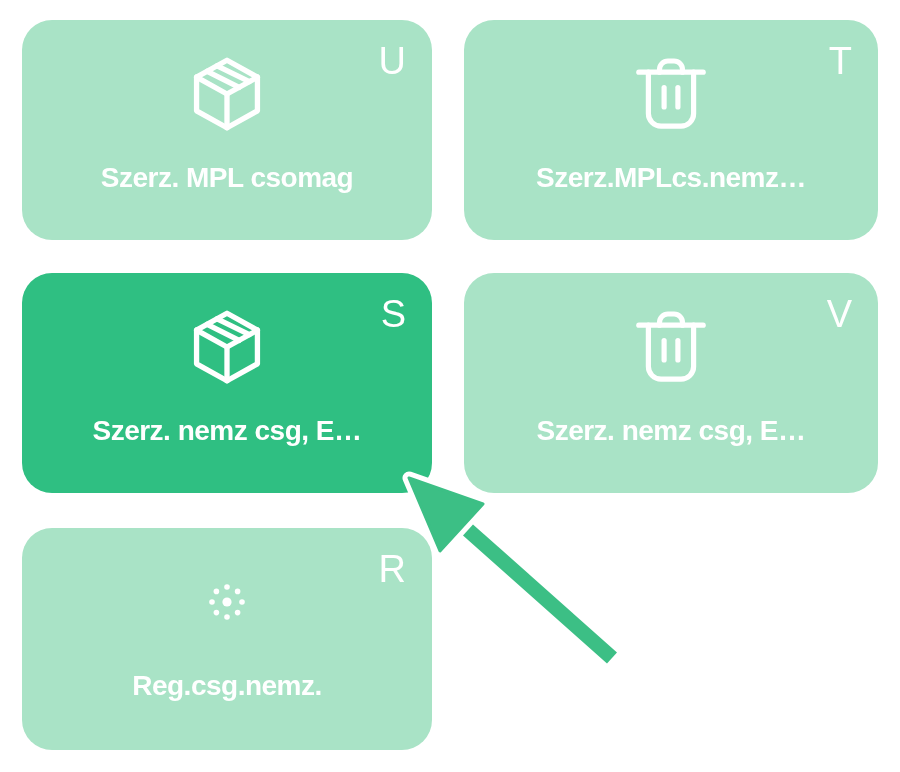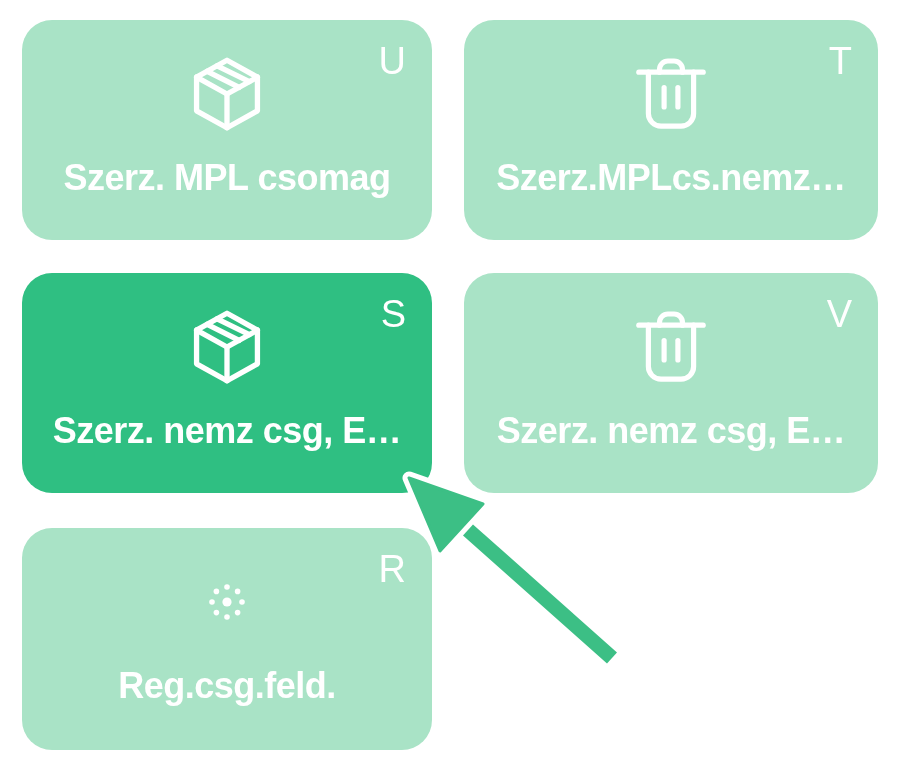--- a/index.html
+++ b/index.html
@@ -19,21 +19,21 @@
     position:absolute;top:22px;right:26px;
     font-size:38px;font-weight:400;line-height:1;color:#ffffff;
     letter-spacing:0;
   }
   .tile-icon{
     position:absolute;left:50%;top:74px;transform:translate(-50%,-50%);
     display:block;line-height:0;
   }
   .tile-label{
     position:absolute;left:0;right:0;top:158px;transform:translateY(-50%);
-    font-size:36px;font-weight:700;letter-spacing:-0.5px;
+    font-size:28px;font-weight:700;letter-spacing:-0.5px;
     white-space:nowrap;color:#ffffff;
   }
   .arrow-overlay{position:absolute;left:0;top:0;pointer-events:none;}
 </style>
 </head>
 <body>
 
 <main class="grid">
 
   <button class="tile" style="left:22px;top:20px;width:410px;height:220px;">
@@ -100,21 +100,21 @@
         <circle cx="20" cy="5" r="2.8"></circle>
         <circle cx="30.6" cy="9.4" r="2.8"></circle>
         <circle cx="35" cy="20" r="2.8"></circle>
         <circle cx="30.6" cy="30.6" r="2.8"></circle>
         <circle cx="20" cy="35" r="2.8"></circle>
         <circle cx="9.4" cy="30.6" r="2.8"></circle>
         <circle cx="5" cy="20" r="2.8"></circle>
         <circle cx="9.4" cy="9.4" r="2.8"></circle>
       </svg>
     </span>
-    <span class="tile-label">Reg.csg.feld.</span>
+    <span class="tile-label">Reg.csg.nemz.</span>
   </button>
 
   <svg class="arrow-overlay" width="900" height="772" viewBox="0 0 900 772">
 
     <line x1="612" y1="658" x2="466" y2="528" stroke="#ffffff" stroke-width="28"></line>
     <polygon points="409,478 483,504 440,551" fill="#ffffff" stroke="#ffffff" stroke-width="13" stroke-linejoin="round"></polygon>
 
     <line x1="612" y1="658" x2="468" y2="530" stroke="#3cbf85" stroke-width="15"></line>
     <polygon points="409,478 483,504 440,551" fill="#3cbf85" stroke="#3cbf85" stroke-width="3" stroke-linejoin="round"></polygon>
   </svg>

